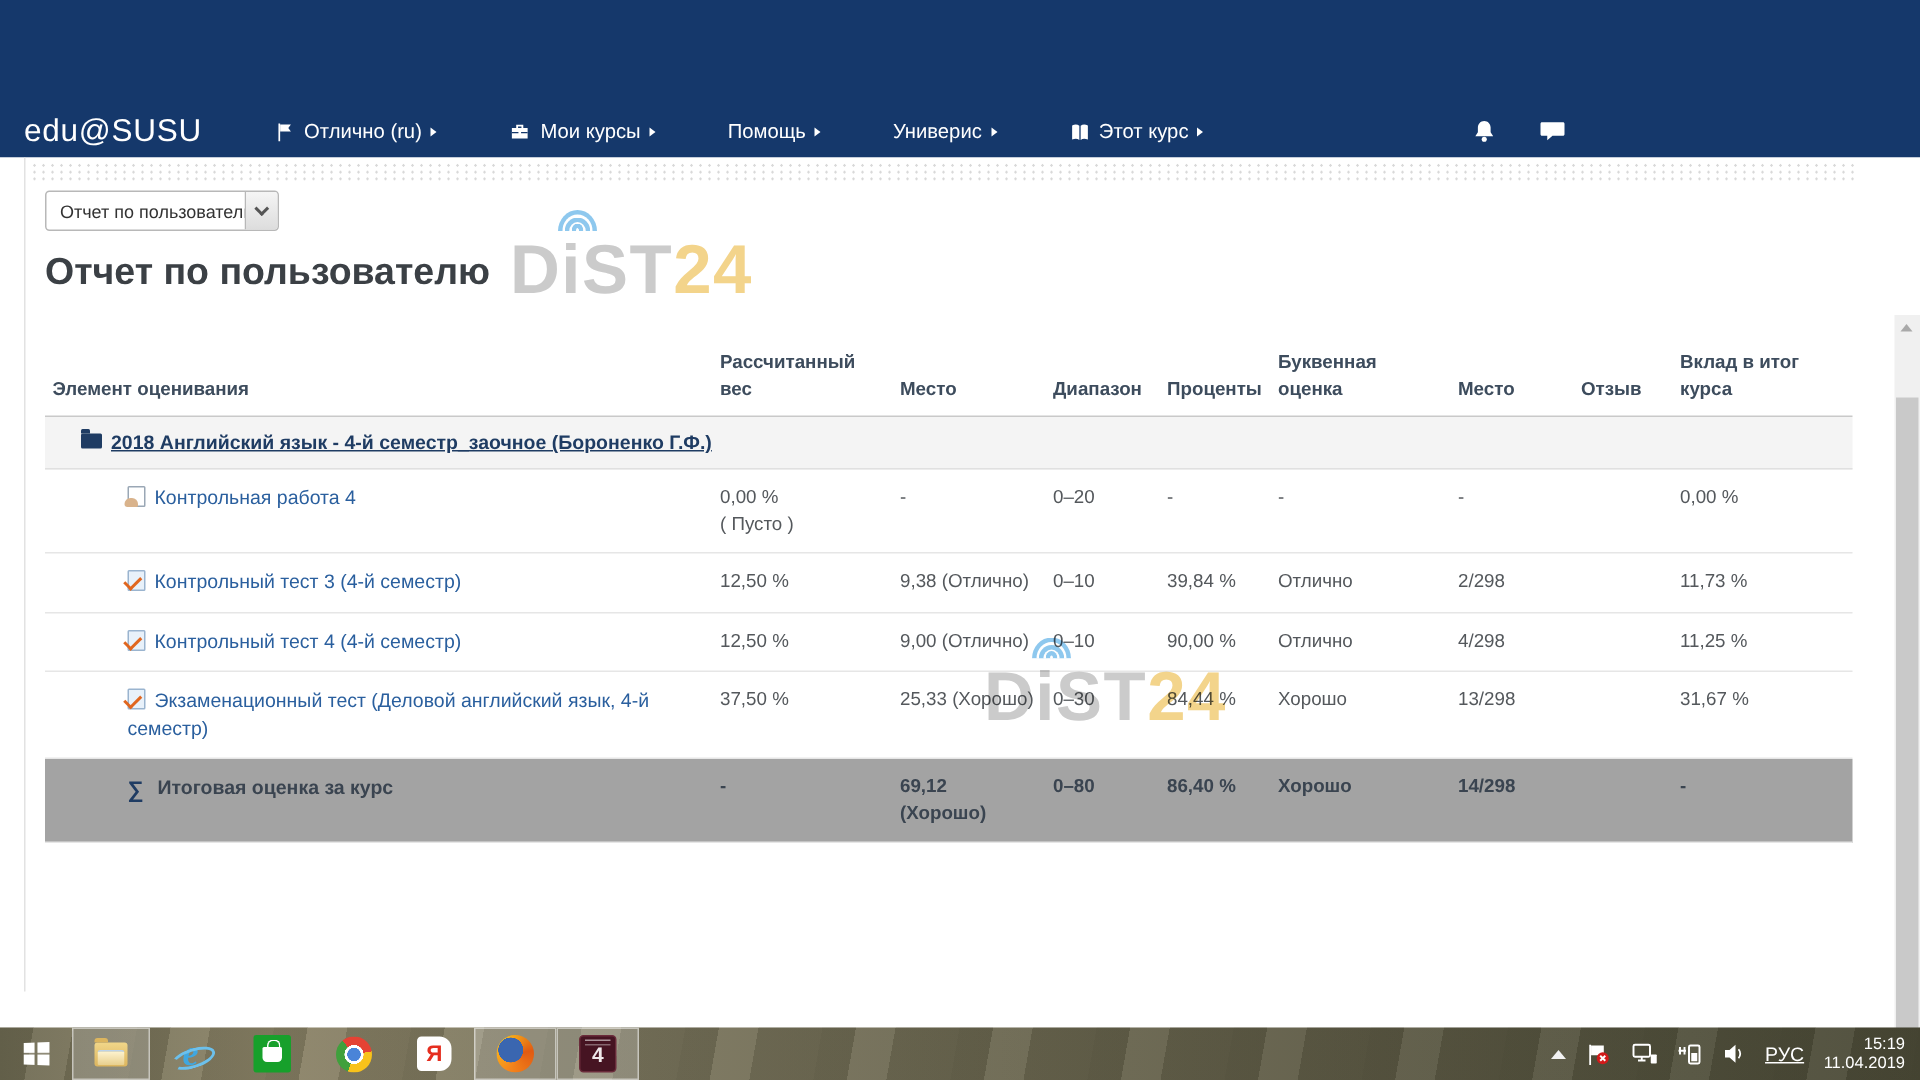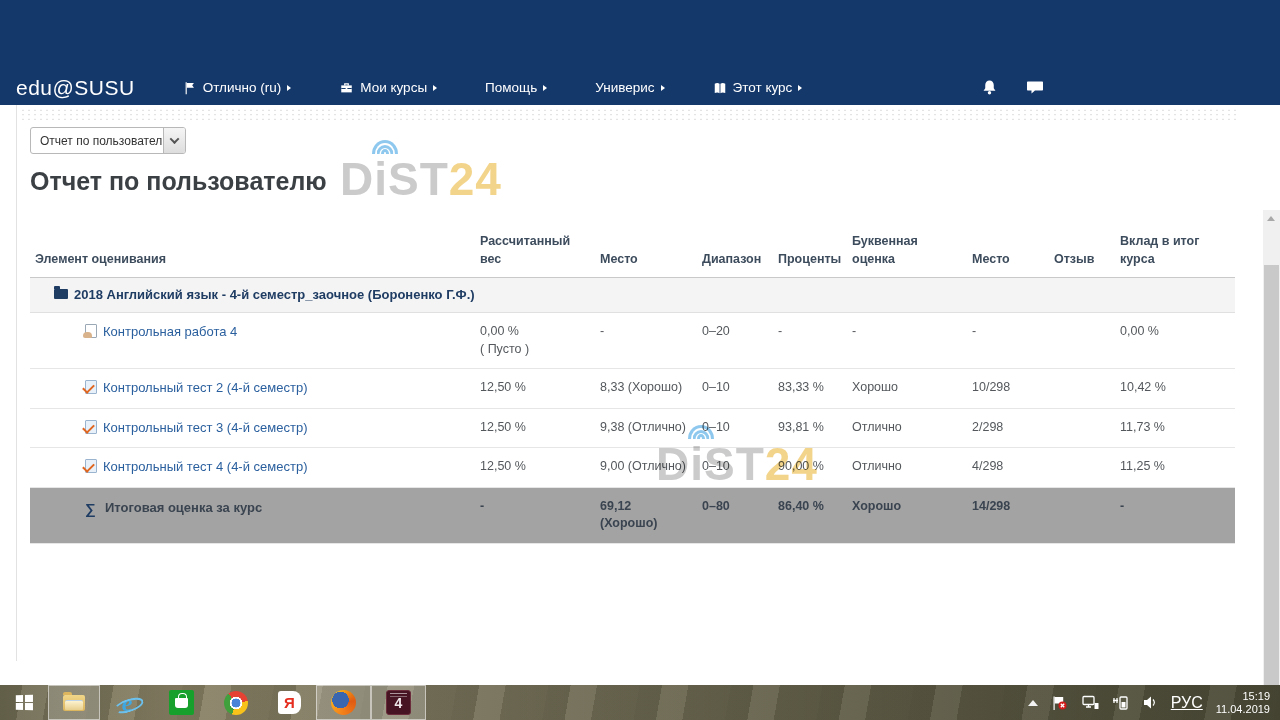--- a/index.html
+++ b/index.html
@@ -38,21 +38,21 @@
   .wm .a1 { width:8px; height:5px; } .wm .a2 { width:17px; height:9px; } .wm .a3 { width:26px; height:14px; }
   .wm1 { left:312px; top:47px; }
   .wm2 { left:628px; top:332px; }
 
   
   table.grades { position:absolute; left:30px; top:121px; width:1205px; border-collapse:collapse; table-layout:fixed; }
   .grades th { vertical-align:bottom; text-align:left; font-size:12.5px; font-weight:bold; color:#3d4c5d;
                padding:6px 10px 9px 0; border-bottom:1px solid #c9c9c9; line-height:1.45; }
   .grades td { font-size:12.5px; color:#54585c; padding:10px 10px 10px 0; border-bottom:1px solid #e6e6e6; vertical-align:top; line-height:1.4; }
   .grades .val { white-space:pre-line; }
-  .cat-row td { background:#f4f4f4; font-weight:bold; color:#1f3c63; font-size:13px; padding:8px 0 8px 24px; border-bottom:1px solid #e0e0e0; }
+  .cat-row td { background:#f4f4f4; font-weight:bold; color:#1f3c63; font-size:13px; padding:8px 0 8px 24px; border-bottom:1px solid #e0e0e0;text-decoration:underline; }
   .name-cell { padding-left:55px !important; }
   .item-link { color:#2a5f9e; text-decoration:none; font-size:13px; cursor:pointer; }
   .total-row td { background:#a3a3a3; font-weight:bold; color:#3a4450; border-bottom:1px solid #e6e6e6; }
   .total-row .item-name { color:#3a4450; font-size:13px; }
 
   
   .ic { display:inline-block; position:relative; vertical-align:-2px; margin-right:6px; }
   .icon-folder { width:14px; height:10px; background:#1f3c63; border-radius:1px; vertical-align:0; }
   .icon-folder::before { content:""; position:absolute; left:0; top:-3px; width:6px; height:3px; background:#1f3c63; border-radius:1px 1px 0 0; }
   .icon-assign { width:12px; height:14px; background:#fff; border:1px solid #9aa7b5; border-radius:1px; }
@@ -94,21 +94,21 @@
   .icon-firefox { width:25px; height:25px; border-radius:50%; position:relative;
      background:radial-gradient(circle at 38% 40%, #3a66b0 0 38%, transparent 39%),
                 conic-gradient(from 200deg, #f4861c, #fcc21b, #e15a12, #f4861c); }
   .icon-app4 { width:25px; height:25px; background:#461422; border-radius:3px; display:flex; align-items:center; justify-content:center; position:relative; border:1px solid #6a2b3a; }
   .icon-app4 span { color:#efe8ea; font-weight:bold; font-size:14px; }
   .icon-app4::before { content:""; position:absolute; top:2px; left:3px; right:3px; height:2px; border-top:1px solid rgba(255,255,255,.55); border-bottom:1px solid rgba(255,255,255,.35); }
 
   .tray { margin-left:auto; display:flex; align-items:center; gap:13px; padding-right:10px; position:relative; z-index:2; }
   .tray-up { width:0; height:0; border-bottom:6px solid #f2f2f2; border-left:5px solid transparent; border-right:5px solid transparent; cursor:pointer; }
   .tray-ic { display:inline-flex; cursor:pointer; }
-  .tray-lang { color:#fff; font-size:16px; cursor:pointer;text-decoration:underline; }
+  .tray-lang { color:#fff; font-size:13px; cursor:pointer;text-decoration:underline; }
   .tray-clock { color:#fff; font-size:11px; line-height:13px; text-align:right; cursor:pointer; white-space:nowrap; }
 </style>
 </head>
 <body>
 
 <div class="site-header">
   <div class="navbar">
     <div class="brand">edu@SUSU</div>
 
     <div class="nav-item">
@@ -235,57 +235,57 @@
     <td class="val">-</td>
     <td class="val">0–20</td>
     <td class="val">-</td>
     <td class="val">-</td>
     <td class="val">-</td>
     <td class="val"></td>
     <td class="val">0,00 %</td>
   </tr>
 
 
-  <tr>
-    <td class="name-cell"><span class="ic icon-quiz"></span><a class="item-link">Контрольный тест 2 (4-й семестр)</a></td>
-    <td class="val">12,50 %</td>
-    <td class="val">8,33 (Хорошо)</td>
-    <td class="val">0–10</td>
-    <td class="val">83,33 %</td>
-    <td class="val">Хорошо</td>
-    <td class="val">10/298</td>
-    <td class="val"></td>
-    <td class="val">10,42 %</td>
-  </tr>
 
   <tr>
     <td class="name-cell"><span class="ic icon-quiz"></span><a class="item-link">Контрольный тест 3 (4-й семестр)</a></td>
     <td class="val">12,50 %</td>
     <td class="val">9,38 (Отлично)</td>
     <td class="val">0–10</td>
-    <td class="val">93,81 %</td>
+    <td class="val">39,84 %</td>
     <td class="val">Отлично</td>
     <td class="val">2/298</td>
     <td class="val"></td>
     <td class="val">11,73 %</td>
   </tr>
 
   <tr>
     <td class="name-cell"><span class="ic icon-quiz"></span><a class="item-link">Контрольный тест 4 (4-й семестр)</a></td>
     <td class="val">12,50 %</td>
     <td class="val">9,00 (Отлично)</td>
     <td class="val">0–10</td>
     <td class="val">90,00 %</td>
     <td class="val">Отлично</td>
     <td class="val">4/298</td>
     <td class="val"></td>
     <td class="val">11,25 %</td>
   </tr>
 
 
+  <tr>
+    <td class="name-cell"><span class="ic icon-quiz"></span><a class="item-link">Экзаменационный тест (Деловой английский язык, 4-й семестр)</a></td>
+    <td class="val">37,50 %</td>
+    <td class="val">25,33 (Хорошо)</td>
+    <td class="val">0–30</td>
+    <td class="val">84,44 %</td>
+    <td class="val">Хорошо</td>
+    <td class="val">13/298</td>
+    <td class="val"></td>
+    <td class="val">31,67 %</td>
+  </tr>
 <tr class="total-row" id="total-row">
         <td class="name-cell"><span class="ic icon-sigma"></span><span class="item-name">Итоговая оценка за курс</span></td>
         <td class="val">-</td>
         <td class="val">69,12
 (Хорошо)</td>
         <td class="val">0–80</td>
         <td class="val">86,40 %</td>
         <td class="val">Хорошо</td>
         <td class="val">14/298</td>
         <td class="val"></td>

